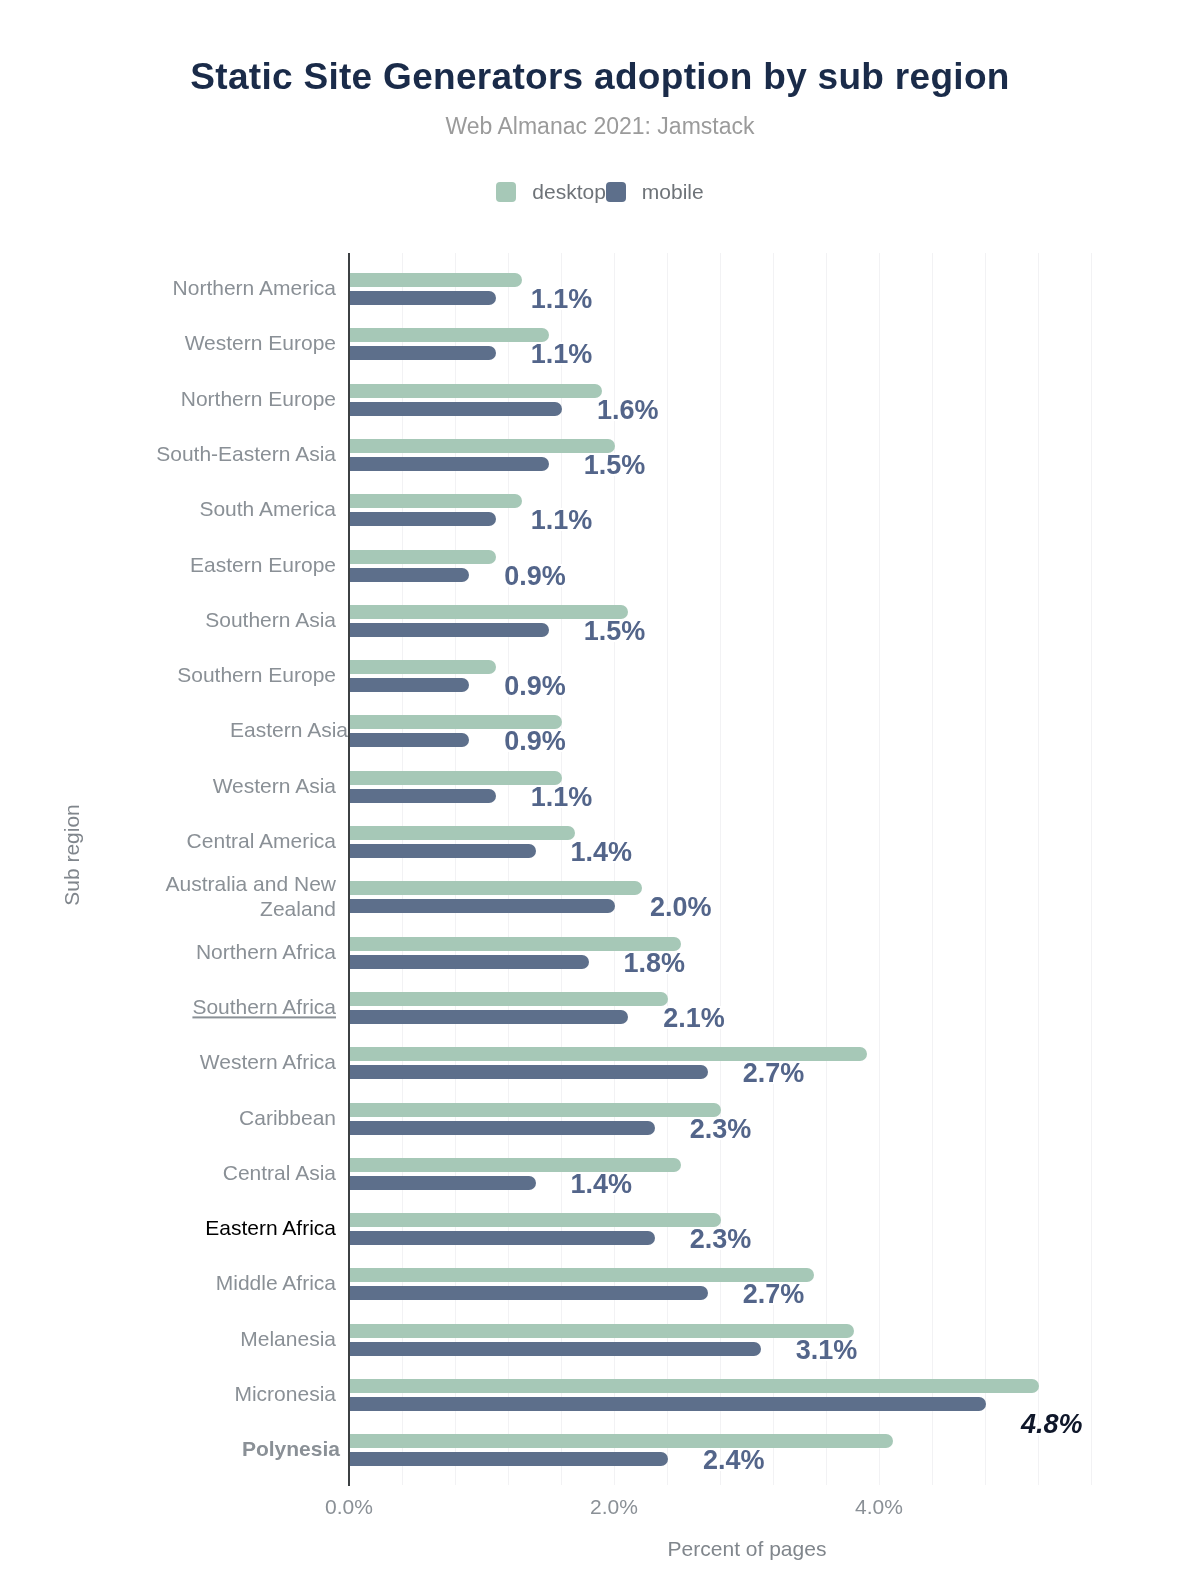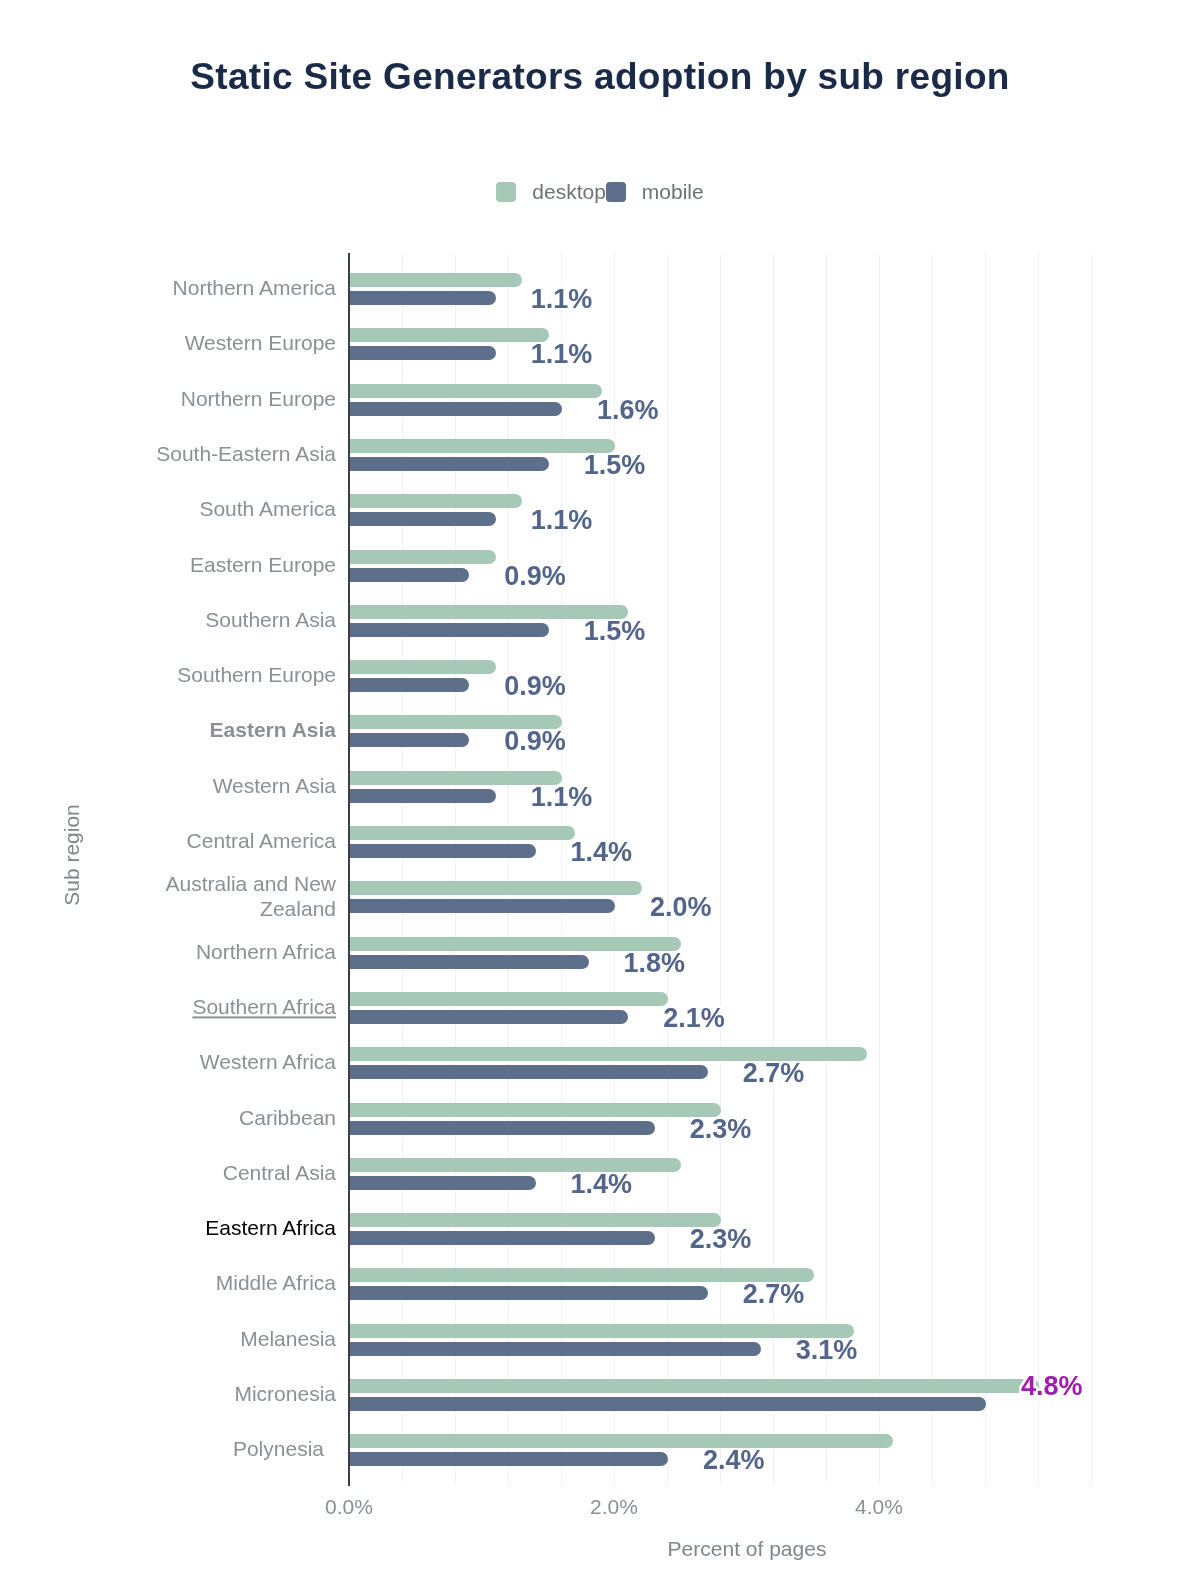--- a/index.html
+++ b/index.html
@@ -44,20 +44,21 @@
   .y-axis-title{
     position:absolute;transform:translate(-50%,-50%) rotate(-90deg);
     font-size:21px;color:#80868c;white-space:nowrap;
   }
 </style>
 </head>
 <body>
 
 <div id="canvas">
   <div class="chart-title">Static Site Generators adoption by sub region</div>
+  <div class="chart-subtitle">Web Almanac 2021: Jamstack</div>
 
   <div class="legend">
     <div class="legend-item">
       <span class="legend-swatch" id="swatch-desktop" style="background: rgb(166, 200, 183);"></span>
       <span class="legend-label">desktop</span>
     </div>
     <div class="legend-item">
       <span class="legend-swatch" id="swatch-mobile" style="background: rgb(93, 111, 139);"></span>
       <span class="legend-label">mobile</span>
     </div>
@@ -106,21 +107,21 @@
       <div class="bar" style="left: 350px; top: 567.5px; width: 119.3px; background: rgb(93, 111, 139);"></div>
       <div class="value-label" style="left: 504.3px; top: 575.5px; color: rgb(83, 101, 138);">0.9%</div>
       <div class="cat-label" style="left: 114px; top: 619.8px; color: rgb(138, 144, 150);">Southern Asia</div>
       <div class="bar" style="left: 350px; top: 604.8px; width: 278.3px; background: rgb(166, 200, 183);"></div>
       <div class="bar" style="left: 350px; top: 622.8px; width: 198.8px; background: rgb(93, 111, 139);"></div>
       <div class="value-label" style="left: 583.8px; top: 630.8px; color: rgb(83, 101, 138);">1.5%</div>
       <div class="cat-label" style="left: 114px; top: 675.1px; color: rgb(138, 144, 150);">Southern Europe</div>
       <div class="bar" style="left: 350px; top: 660.1px; width: 145.8px; background: rgb(166, 200, 183);"></div>
       <div class="bar" style="left: 350px; top: 678.1px; width: 119.3px; background: rgb(93, 111, 139);"></div>
       <div class="value-label" style="left: 504.3px; top: 686.1px; color: rgb(83, 101, 138);">0.9%</div>
-      <div class="cat-label" style="left: 114px; top: 730.4px; color: rgb(138, 144, 150); font-weight: bold;">Eastern Asia</div>
+      <div class="cat-label" style="left: 126px; top: 730.4px; color: rgb(138, 144, 150);">Eastern Asia</div>
       <div class="bar" style="left: 350px; top: 715.4px; width: 212px; background: rgb(166, 200, 183);"></div>
       <div class="bar" style="left: 350px; top: 733.4px; width: 119.3px; background: rgb(93, 111, 139);"></div>
       <div class="value-label" style="left: 504.3px; top: 741.4px; color: rgb(83, 101, 138);">0.9%</div>
       <div class="cat-label" style="left: 114px; top: 785.7px; color: rgb(138, 144, 150);">Western Asia</div>
       <div class="bar" style="left: 350px; top: 770.7px; width: 212px; background: rgb(166, 200, 183);"></div>
       <div class="bar" style="left: 350px; top: 788.7px; width: 145.8px; background: rgb(93, 111, 139);"></div>
       <div class="value-label" style="left: 530.8px; top: 796.7px; color: rgb(83, 101, 138);">1.1%</div>
       <div class="cat-label" style="left: 114px; top: 841px; color: rgb(138, 144, 150);">Central America</div>
       <div class="bar" style="left: 350px; top: 826px; width: 225.3px; background: rgb(166, 200, 183);"></div>
       <div class="bar" style="left: 350px; top: 844px; width: 185.5px; background: rgb(93, 111, 139);"></div>
@@ -157,22 +158,22 @@
       <div class="bar" style="left: 350px; top: 1268.4px; width: 463.8px; background: rgb(166, 200, 183);"></div>
       <div class="bar" style="left: 350px; top: 1286.4px; width: 357.8px; background: rgb(93, 111, 139);"></div>
       <div class="value-label" style="left: 742.8px; top: 1294.4px; color: rgb(83, 101, 138);">2.7%</div>
       <div class="cat-label" style="left: 114px; top: 1338.7px; color: rgb(138, 144, 150);">Melanesia</div>
       <div class="bar" style="left: 350px; top: 1323.7px; width: 503.5px; background: rgb(166, 200, 183);"></div>
       <div class="bar" style="left: 350px; top: 1341.7px; width: 410.8px; background: rgb(93, 111, 139);"></div>
       <div class="value-label" style="left: 795.8px; top: 1349.7px; color: rgb(83, 101, 138);">3.1%</div>
       <div class="cat-label" style="left: 114px; top: 1394px; color: rgb(138, 144, 150);">Micronesia</div>
       <div class="bar" style="left: 350px; top: 1379px; width: 689px; background: rgb(166, 200, 183);"></div>
       <div class="bar" style="left: 350px; top: 1397px; width: 636px; background: rgb(93, 111, 139);"></div>
-      <div class="value-label" style="left: 1021px; top: 1386px; color: #a21caf;">4.8%</div>
-      <div class="cat-label" style="left: 102px; top: 1449.3px; color: rgb(138, 144, 150);">Polynesia</div>
+      <div class="value-label" style="left: 1021px; top: 1424px; color: #0f172a; font-style: italic;">4.8%</div>
+      <div class="cat-label" style="left: 118px; top: 1449.3px; color: rgb(138, 144, 150); font-weight: bold;">Polynesia</div>
       <div class="bar" style="left: 350px; top: 1434.3px; width: 543.3px; background: rgb(166, 200, 183);"></div>
       <div class="bar" style="left: 350px; top: 1452.3px; width: 318px; background: rgb(93, 111, 139);"></div>
       <div class="value-label" style="left: 703px; top: 1460.3px; color: rgb(83, 101, 138);">2.4%</div>
       <div class="x-tick" style="left: 349px; top: 1495px; color: rgb(138, 144, 150);">0.0%</div>
       <div class="x-tick" style="left: 614px; top: 1495px; color: rgb(138, 144, 150);">2.0%</div>
       <div class="x-tick" style="left: 879px; top: 1495px; color: rgb(138, 144, 150);">4.0%</div>
       <div class="x-tick" style="left: 1144px; top: 1495px; color: rgb(138, 144, 150);">6.0%</div>
     </div>
 
   <div class="y-axis-title" id="y-title" style="left: 72px; top: 855px; color: rgb(128, 134, 140);">Sub region</div>

